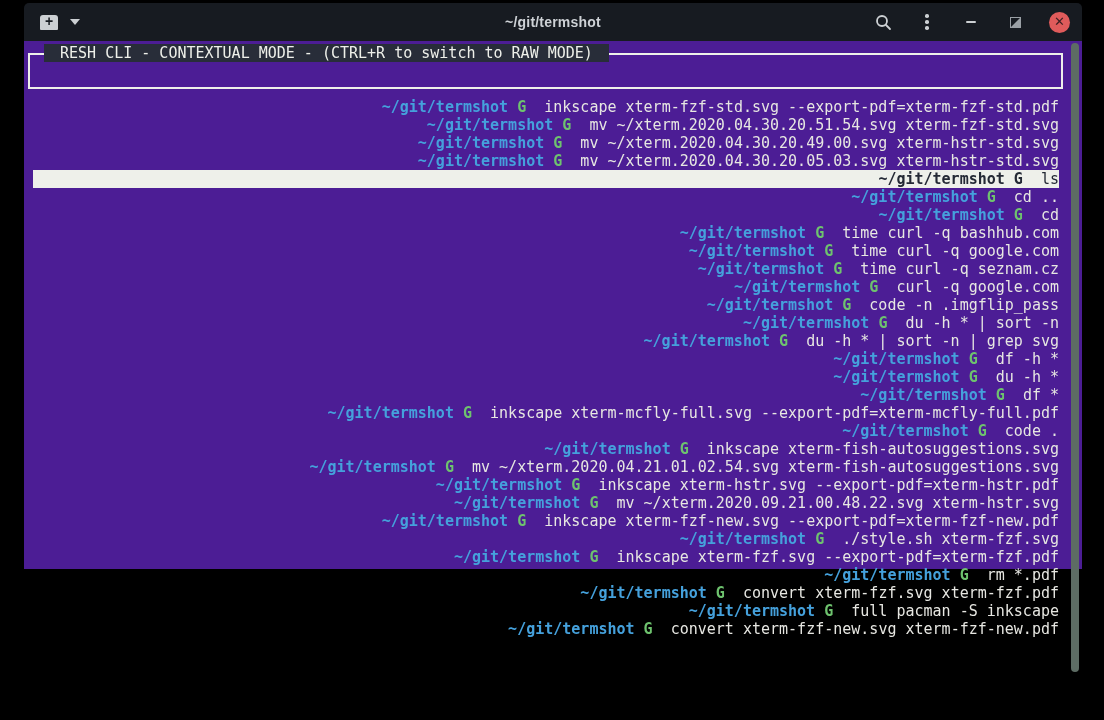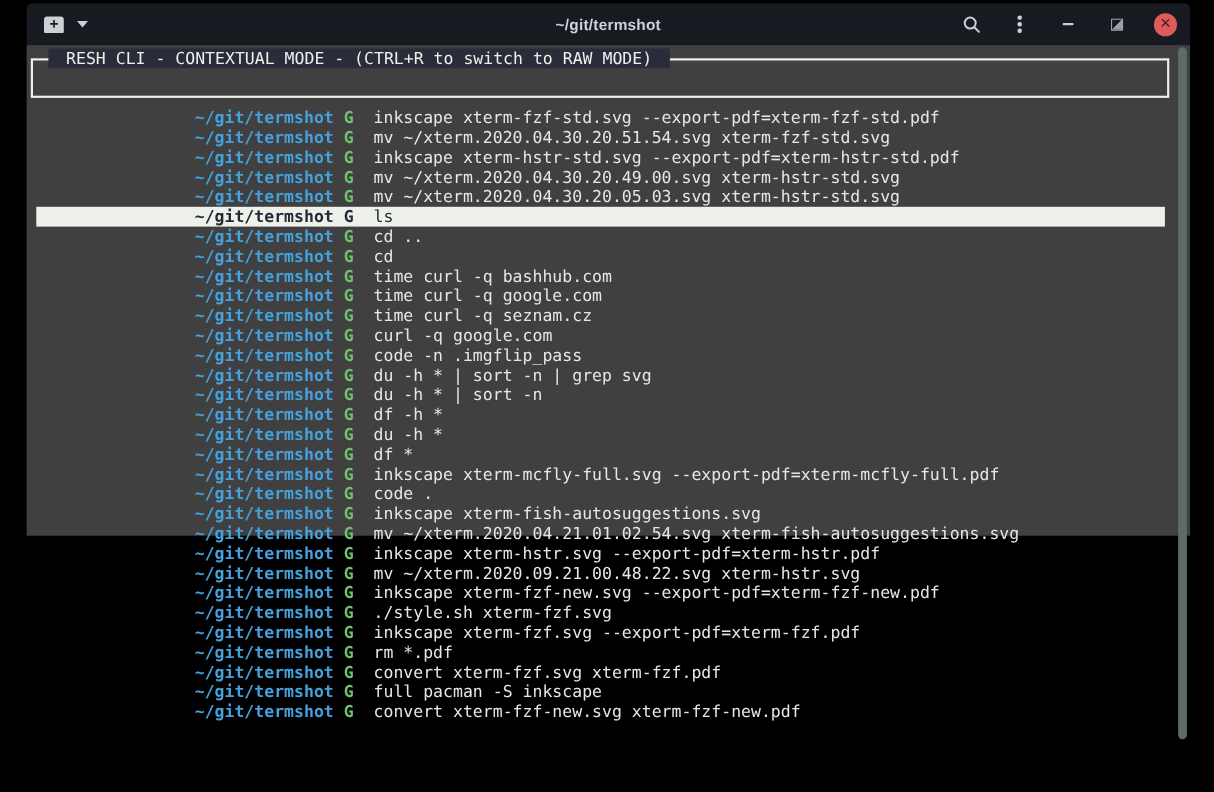--- a/index.html
+++ b/index.html
@@ -33,23 +33,23 @@
   .tb-icon{display:flex;align-items:center;justify-content:center;width:20px;height:20px;cursor:pointer;}
   .dots{display:flex;flex-direction:column;gap:2.5px;}
   .dots i{width:3.5px;height:3.5px;border-radius:50%;background:#ccd0d3;}
   .min-glyph{width:10px;height:2px;background:#ccd0d3;border-radius:1px;}
   .restore-glyph{width:9px;height:9px;border:1.5px solid #9aa0a5;background:linear-gradient(135deg,transparent 49%,#9aa0a5 51%);}
   .close-btn{width:21px;height:21px;border-radius:50%;background:#df5b5b;
     display:flex;align-items:center;justify-content:center;cursor:pointer;}
   .close-x{color:#3a1f22;font-size:13px;font-weight:bold;line-height:1;margin-top:-1px;font-family:"DejaVu Sans",sans-serif;}
   
   .term{
-    position:relative;height:446px;background:#404040;
+    position:relative;height:528px;background:#4c1d95;
     font-family:"DejaVu Sans Mono","Liberation Mono",monospace;
-    font-size:15px;line-height:18px;color:#e7e7e2;
+    font-size:15px;line-height:18px;color:#e7e7e2;text-align:right;
   }
   .resh-box{
     position:absolute;left:4px;top:12px;width:1031px;height:32px;
     border:2px solid #eef0ea;
   }
   .resh-box-title{
     position:absolute;left:14px;top:-11px;background:#282d39;padding:0 7px;
     color:#eef0ea;white-space:pre;font-size:15px;
   }
   .resh-input{position:absolute;left:2px;top:2px;right:2px;bottom:2px;cursor:text;}
@@ -106,33 +106,32 @@
   </div>
 
   <div class="term">
     <div class="resh-box">
       <span class="resh-box-title"> RESH CLI - CONTEXTUAL MODE - (CTRL+R to switch to RAW MODE) </span>
       <div class="resh-input"></div>
     </div>
     <div class="rows" id="rows">
         <div class="row"><span class="indent"></span><span class="path">~/git/termshot</span> <span class="marker">G</span>  <span class="cmd">inkscape xterm-fzf-std.svg --export-pdf=xterm-fzf-std.pdf</span></div>
         <div class="row"><span class="indent"></span><span class="path">~/git/termshot</span> <span class="marker">G</span>  <span class="cmd">mv ~/xterm.2020.04.30.20.51.54.svg xterm-fzf-std.svg</span></div>
-        <div class="row"><span class="indent"></span><span class="path">~/git/termshot</span> <span class="marker">G</span>  <span class="cmd">inkscape xterm-hstr-std.svg --export-pdf=xterm-hstr-std.pdf</span></div>
         <div class="row"><span class="indent"></span><span class="path">~/git/termshot</span> <span class="marker">G</span>  <span class="cmd">mv ~/xterm.2020.04.30.20.49.00.svg xterm-hstr-std.svg</span></div>
         <div class="row"><span class="indent"></span><span class="path">~/git/termshot</span> <span class="marker">G</span>  <span class="cmd">mv ~/xterm.2020.04.30.20.05.03.svg xterm-hstr-std.svg</span></div>
         <div class="row selected"><span class="indent"></span><span class="path">~/git/termshot</span> <span class="marker">G</span>  <span class="cmd">ls</span></div>
         <div class="row"><span class="indent"></span><span class="path">~/git/termshot</span> <span class="marker">G</span>  <span class="cmd">cd ..</span></div>
         <div class="row"><span class="indent"></span><span class="path">~/git/termshot</span> <span class="marker">G</span>  <span class="cmd">cd</span></div>
         <div class="row"><span class="indent"></span><span class="path">~/git/termshot</span> <span class="marker">G</span>  <span class="cmd">time curl -q bashhub.com</span></div>
         <div class="row"><span class="indent"></span><span class="path">~/git/termshot</span> <span class="marker">G</span>  <span class="cmd">time curl -q google.com</span></div>
         <div class="row"><span class="indent"></span><span class="path">~/git/termshot</span> <span class="marker">G</span>  <span class="cmd">time curl -q seznam.cz</span></div>
         <div class="row"><span class="indent"></span><span class="path">~/git/termshot</span> <span class="marker">G</span>  <span class="cmd">curl -q google.com</span></div>
         <div class="row"><span class="indent"></span><span class="path">~/git/termshot</span> <span class="marker">G</span>  <span class="cmd">code -n .imgflip_pass</span></div>
+        <div class="row"><span class="indent"></span><span class="path">~/git/termshot</span> <span class="marker">G</span>  <span class="cmd">du -h * | sort -n</span></div>
         <div class="row"><span class="indent"></span><span class="path">~/git/termshot</span> <span class="marker">G</span>  <span class="cmd">du -h * | sort -n | grep svg</span></div>
-        <div class="row"><span class="indent"></span><span class="path">~/git/termshot</span> <span class="marker">G</span>  <span class="cmd">du -h * | sort -n</span></div>
         <div class="row"><span class="indent"></span><span class="path">~/git/termshot</span> <span class="marker">G</span>  <span class="cmd">df -h *</span></div>
         <div class="row"><span class="indent"></span><span class="path">~/git/termshot</span> <span class="marker">G</span>  <span class="cmd">du -h *</span></div>
         <div class="row"><span class="indent"></span><span class="path">~/git/termshot</span> <span class="marker">G</span>  <span class="cmd">df *</span></div>
         <div class="row"><span class="indent"></span><span class="path">~/git/termshot</span> <span class="marker">G</span>  <span class="cmd">inkscape xterm-mcfly-full.svg --export-pdf=xterm-mcfly-full.pdf</span></div>
         <div class="row"><span class="indent"></span><span class="path">~/git/termshot</span> <span class="marker">G</span>  <span class="cmd">code .</span></div>
         <div class="row"><span class="indent"></span><span class="path">~/git/termshot</span> <span class="marker">G</span>  <span class="cmd">inkscape xterm-fish-autosuggestions.svg</span></div>
         <div class="row"><span class="indent"></span><span class="path">~/git/termshot</span> <span class="marker">G</span>  <span class="cmd">mv ~/xterm.2020.04.21.01.02.54.svg xterm-fish-autosuggestions.svg</span></div>
         <div class="row"><span class="indent"></span><span class="path">~/git/termshot</span> <span class="marker">G</span>  <span class="cmd">inkscape xterm-hstr.svg --export-pdf=xterm-hstr.pdf</span></div>
         <div class="row"><span class="indent"></span><span class="path">~/git/termshot</span> <span class="marker">G</span>  <span class="cmd">mv ~/xterm.2020.09.21.00.48.22.svg xterm-hstr.svg</span></div>
         <div class="row"><span class="indent"></span><span class="path">~/git/termshot</span> <span class="marker">G</span>  <span class="cmd">inkscape xterm-fzf-new.svg --export-pdf=xterm-fzf-new.pdf</span></div>

